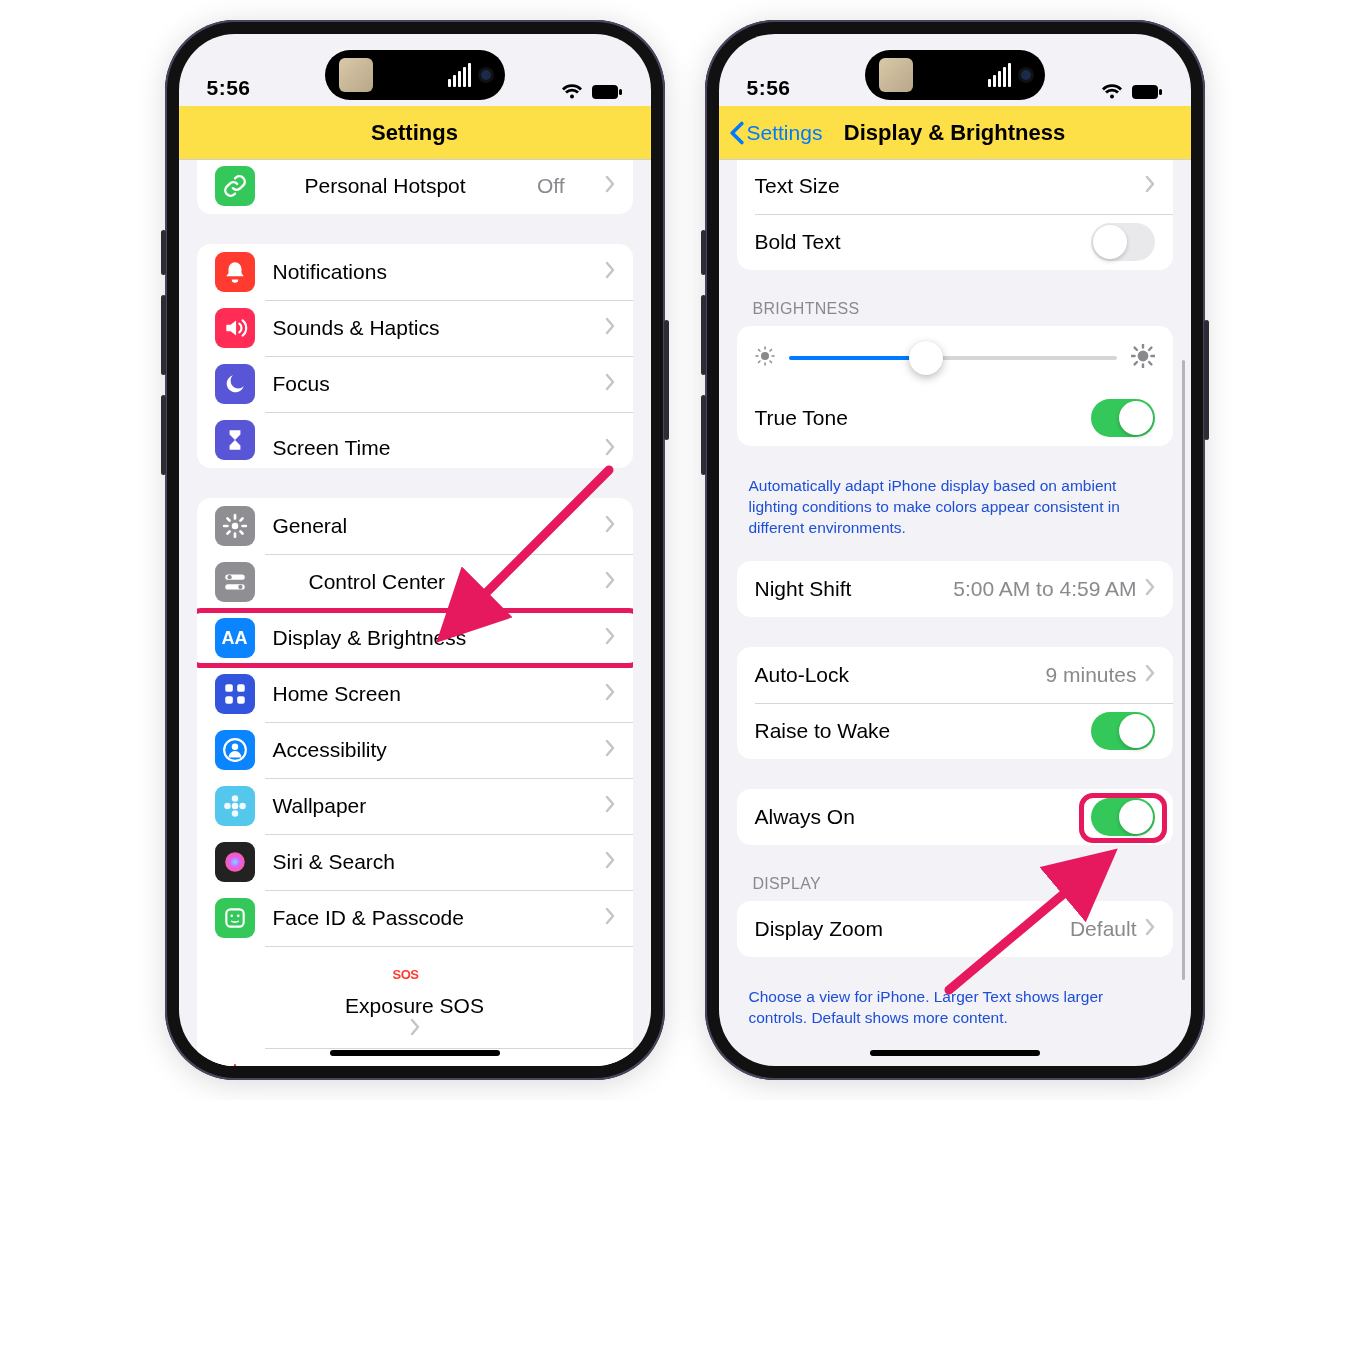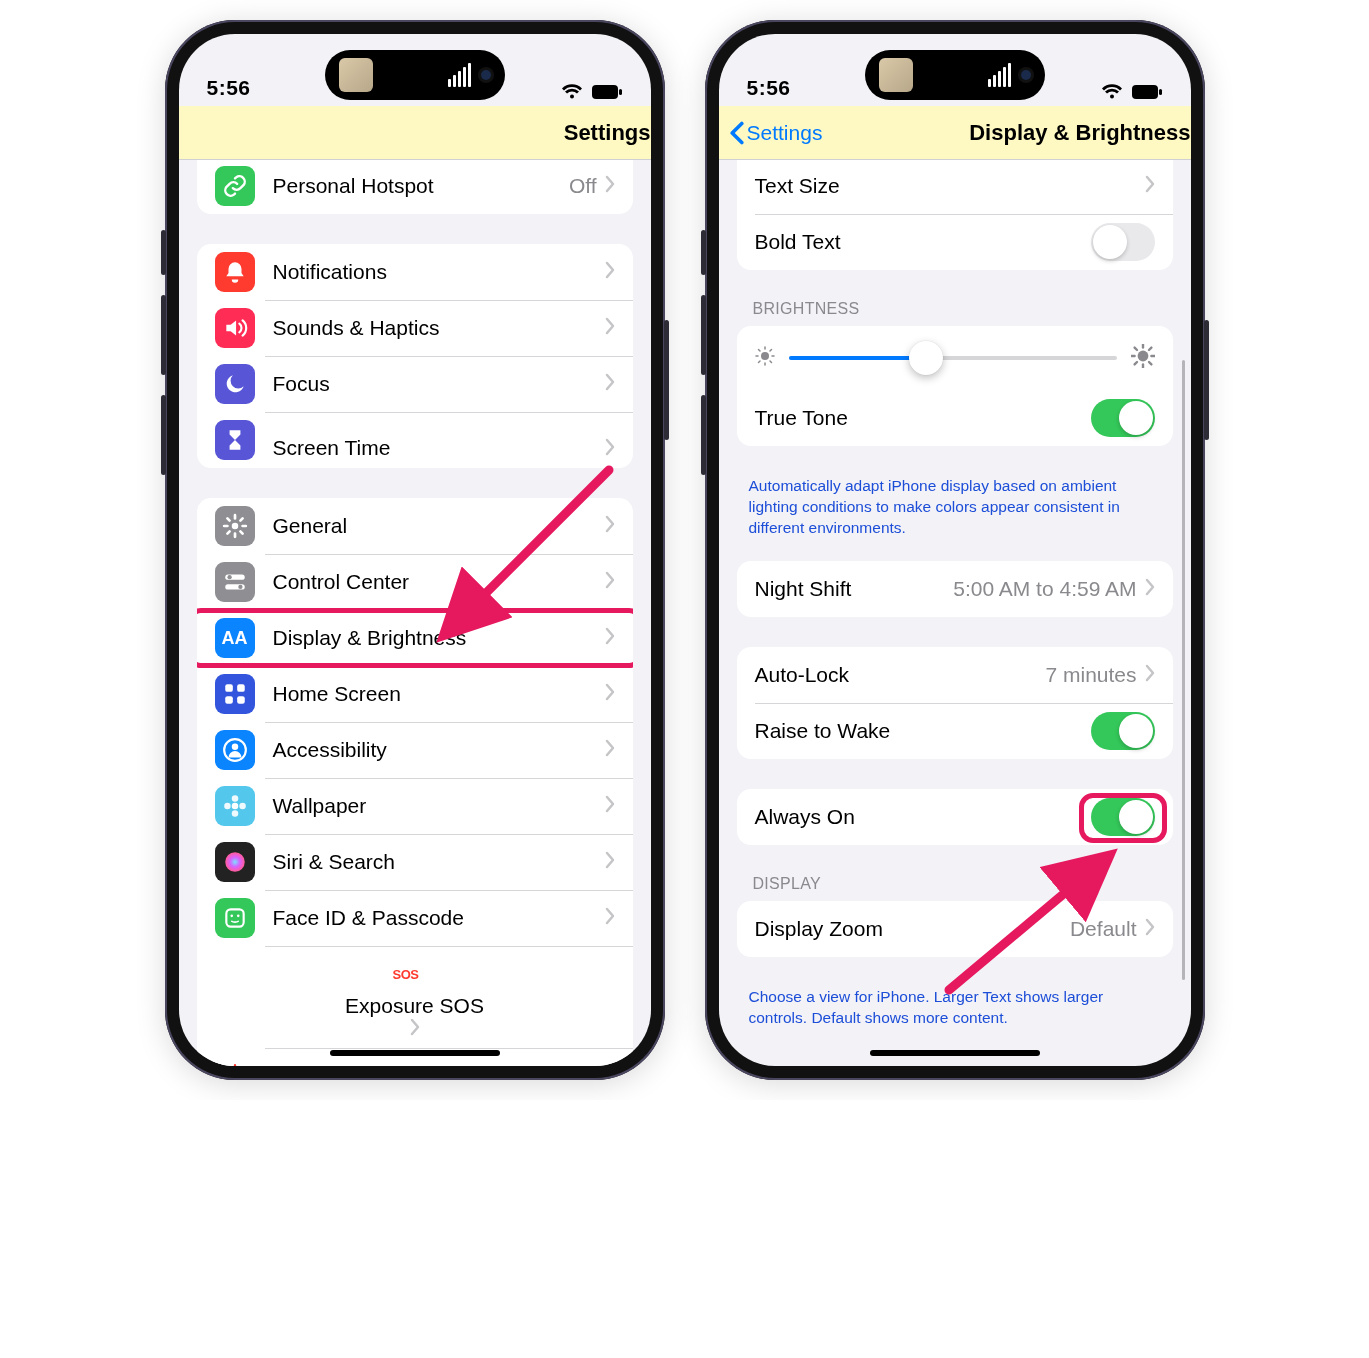--- a/index.html
+++ b/index.html
@@ -29,21 +29,21 @@
   .island .bars span:nth-child(4){height:20px;}
   .island .bars span:nth-child(5){height:24px;}
   .island .cam{ width:10px;height:10px;border-radius:50%;background:#1a2a4a; box-shadow:0 0 0 3px #111;}
 
   .status-bar { height:72px; display:flex; align-items:flex-end; padding:0 28px 6px; justify-content:space-between; }
   .status-bar .time { font-weight:700; font-size:21px; letter-spacing:0.5px; }
   .status-right { display:flex; align-items:center; gap:8px; }
   .wifi-icon,.batt-icon{display:inline-block;}
   .wifi-icon svg, .batt-icon svg { display:block; }
 
-  .nav-bar { height:54px; display:flex; align-items:center; justify-content:flex-end; position:relative; border-bottom:0.5px solid #d0d0d4; background:#fef9c3;}
+  .nav-bar { height:54px; display:flex; align-items:center; justify-content:center; position:relative; border-bottom:0.5px solid #d0d0d4; background:#fde047;}
   .nav-bar.large { border-bottom:0.5px solid #d0d0d4; }
   .nav-title { font-weight:600; font-size:22px; }
   .nav-back { position:absolute; left:10px; display:flex; align-items:center; color:#007aff; font-size:21px; }
   .nav-back svg{ margin-right:2px;}
 
   .content { position:absolute; top:126px; bottom:0; left:0; right:0; overflow:hidden; }
   .scroll-shadow{ position:absolute; right:6px; width:3px; background:rgba(0,0,0,.25); border-radius:2px;}
 
   .section { margin:0 18px 30px; background:#fff; border-radius:14px; overflow:hidden; }
   .section.first { margin-top:0; border-top-left-radius:0; border-top-right-radius:0; border-radius:0 0 14px 14px;}
@@ -128,21 +128,21 @@
     </div>
 
     <div class="nav-bar large">
       <div class="nav-title">Settings</div>
     </div>
 
     <div class="content">
 
       <div class="section first" style="margin-top:-2px; border-radius:0 0 14px 14px;">
         <div id="p1g0">
-            <div class="row" style="position: relative;">
+            <div class="row" style="position: relative; gap: 32px;">
               <div class="icon-box" style="background:#34c759;">
                 <svg class="ic" viewBox="0 0 24 24">
                   <path d="M10 14a5 5 0 007 0l3-3a5 5 0 00-7-7l-1 1M14 10a5 5 0 00-7 0l-3 3a5 5 0 007 7l1-1" stroke="#fff" stroke-width="2.2" fill="none" stroke-linecap="round"></path>
                 </svg>
               </div>
               <div class="label">Personal Hotspot</div>
               <div class="detail">Off</div>
               <span class="chevron"><svg width="10" height="18" viewBox="0 0 10 18">
                   <path d="M2 2l6 7-6 7" stroke="#c5c5c8" stroke-width="2.5" fill="none" stroke-linecap="round" stroke-linejoin="round"></path>
                 </svg></span>
@@ -207,21 +207,21 @@
                 <svg class="ic" viewBox="0 0 24 24">
                   <circle cx="12" cy="12" r="3" fill="#fff"></circle>
                   <path d="M12 2v3M12 19v3M2 12h3M19 12h3M5 5l2 2M17 17l2 2M5 19l2-2M17 7l2-2" stroke="#fff" stroke-width="2.5" stroke-linecap="round"></path>
                 </svg>
               </div>
               <div class="label">General</div>
               <span class="chevron"><svg width="10" height="18" viewBox="0 0 10 18">
                   <path d="M2 2l6 7-6 7" stroke="#c5c5c8" stroke-width="2.5" fill="none" stroke-linecap="round" stroke-linejoin="round"></path>
                 </svg></span>
             </div>
-            <div class="row" style="position: relative;">
+            <div class="row" style="position: relative; gap: 36px;">
               <div class="icon-box" style="background:#8e8e93;">
                 <svg class="ic" viewBox="0 0 24 24">
                   <rect x="3" y="5" width="18" height="5" rx="2.5" fill="#fff"></rect>
                   <circle cx="7" cy="7.5" r="2" fill="#8e8e93"></circle>
                   <rect x="3" y="14" width="18" height="5" rx="2.5" fill="#fff"></rect>
                   <circle cx="17" cy="16.5" r="2" fill="#8e8e93"></circle>
                 </svg>
               </div>
               <div class="label">Control Center</div>
               <span class="chevron"><svg width="10" height="18" viewBox="0 0 10 18">
@@ -467,21 +467,21 @@
           <div class="detail">5:00 AM to 4:59 AM</div>
           <span class="chevron"><svg width="10" height="18" viewBox="0 0 10 18">
                 <path d="M2 2l6 7-6 7" stroke="#c5c5c8" stroke-width="2.5" fill="none" stroke-linecap="round" stroke-linejoin="round"></path>
               </svg></span>
         </div>
       </div>
 
       <div class="section">
         <div class="row no-icon">
           <div class="label">Auto-Lock</div>
-          <div class="detail">7 minutes</div>
+          <div class="detail">9 minutes</div>
           <span class="chevron"><svg width="10" height="18" viewBox="0 0 10 18">
                 <path d="M2 2l6 7-6 7" stroke="#c5c5c8" stroke-width="2.5" fill="none" stroke-linecap="round" stroke-linejoin="round"></path>
               </svg></span>
         </div>
         <div class="row no-icon">
           <div class="label">Raise to Wake</div>
           <div class="toggle on"></div>
         </div>
       </div>
 

